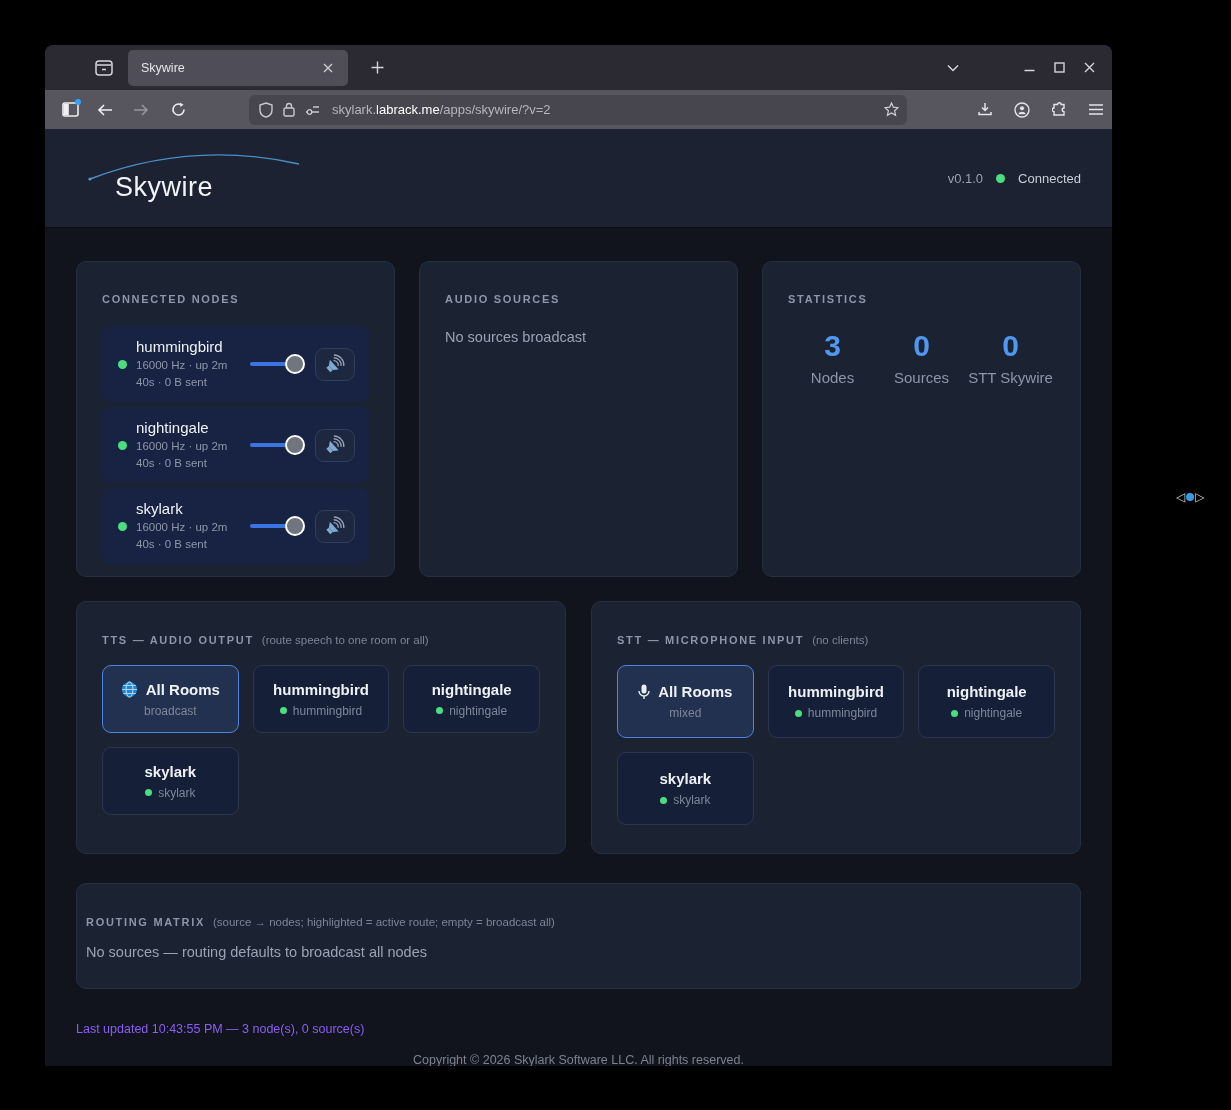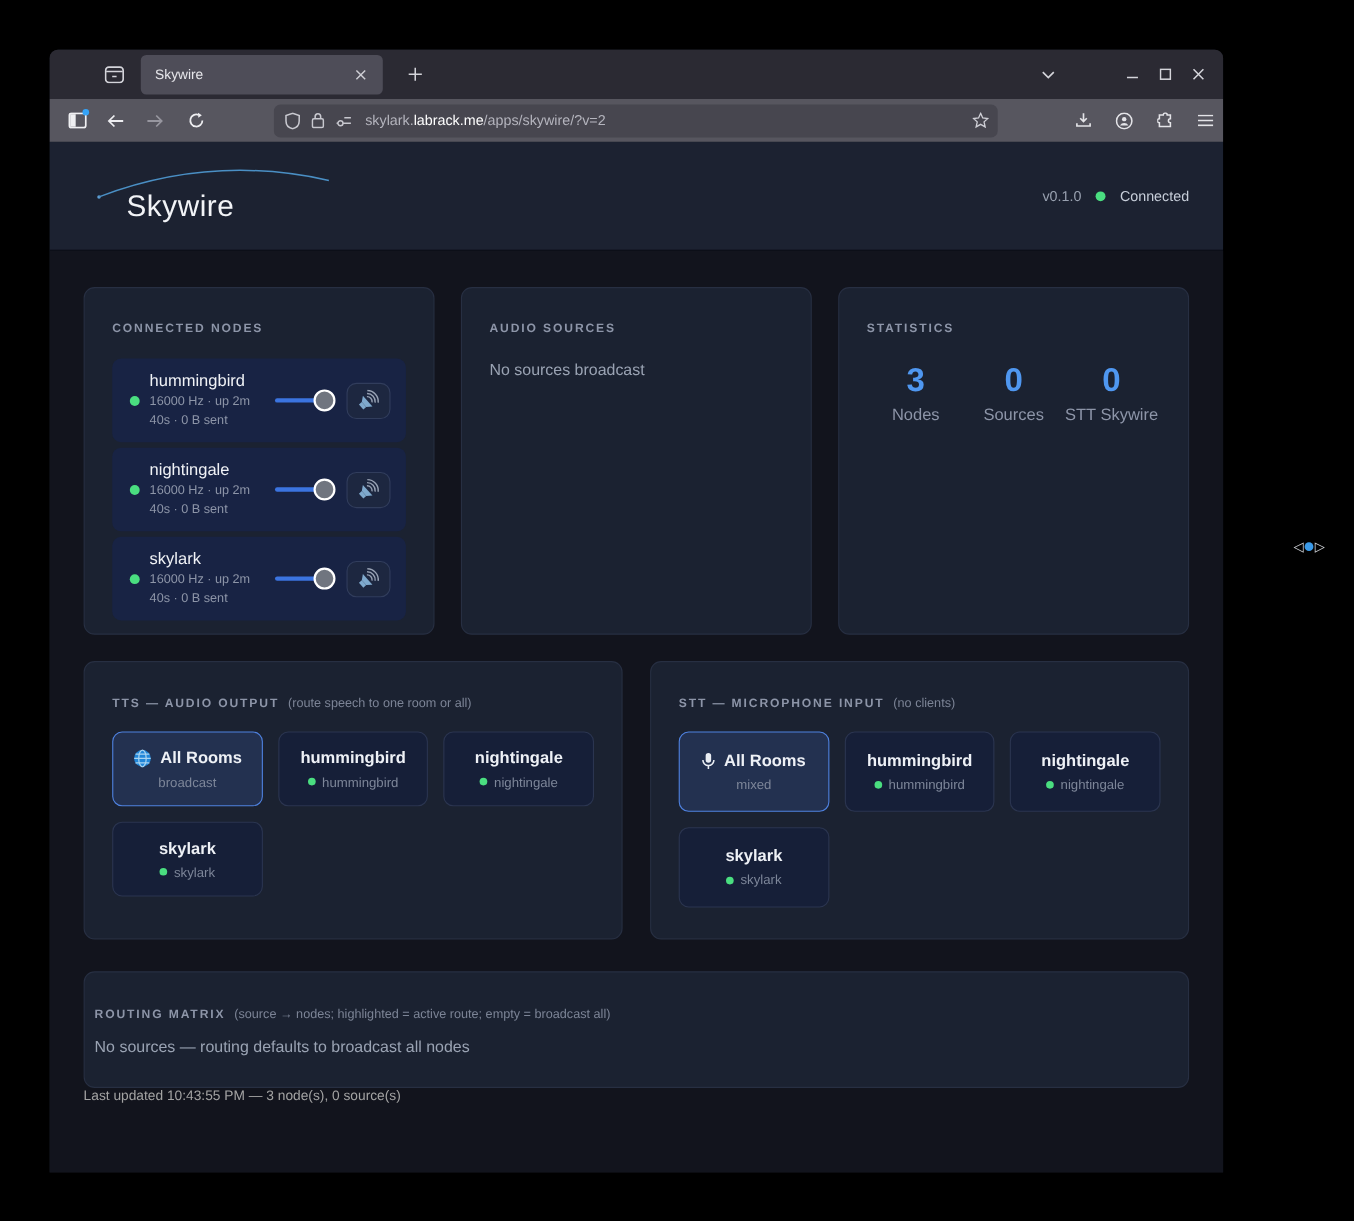--- a/index.html
+++ b/index.html
@@ -98,21 +98,21 @@
   .room-label-row { display:flex; align-items:center; gap:8px; font-size:15px; font-weight:700;
                     color:#eef1f6; }
   .room-sub { font-size:12px; color:#7d8699; display:flex; align-items:center; gap:6px; }
   .mini-dot { width:7px; height:7px; border-radius:50%; background:#4ade80; }
 
   
   .routing-card { margin-top:29px; min-height:105px; padding:28px 9px; }
   .routing-empty { margin-top:14px; font-size:14.5px; color:#9aa3b3; }
 
   
-  .foot-updated { font-size:12.5px; color:#a3a3a3; }
+  .foot-updated { margin-top:33px; font-size:12.5px; color:#8b5cf6; }
   .foot-copy { margin-top:17px; text-align:center; font-size:12.5px; color:#7b8290; }
 
   
   .edge-widget { position:absolute; left:1176px; top:491px; display:flex; align-items:center;
                  gap:1px; }
   .edge-widget .tri { color:#cdd0d5; font-size:12px; line-height:12px; }
   .edge-widget .blue-dot { width:8px; height:8px; border-radius:50%; background:#3b9ae8; }
 
   svg { display:block; }
 </style>
@@ -481,20 +481,21 @@
       </div>
 
       <div class="card routing-card">
         <div>
           <span class="card-title">ROUTING MATRIX</span><span class="hint">(source → nodes; highlighted = active route; empty = broadcast all)</span>
         </div>
         <div class="routing-empty">No sources — routing defaults to broadcast all nodes</div>
       </div>
 
       <div class="foot-updated">Last updated 10:43:55 PM — 3 node(s), 0 source(s)</div>
+      <div class="foot-copy">Copyright © 2026 Skylark Software LLC. All rights reserved.</div>
 
     </div>
   </div>
 </div>
 
 <div class="edge-widget">
   <span class="tri">◁</span>
   <span class="blue-dot"></span>
   <span class="tri">▷</span>
 </div>

